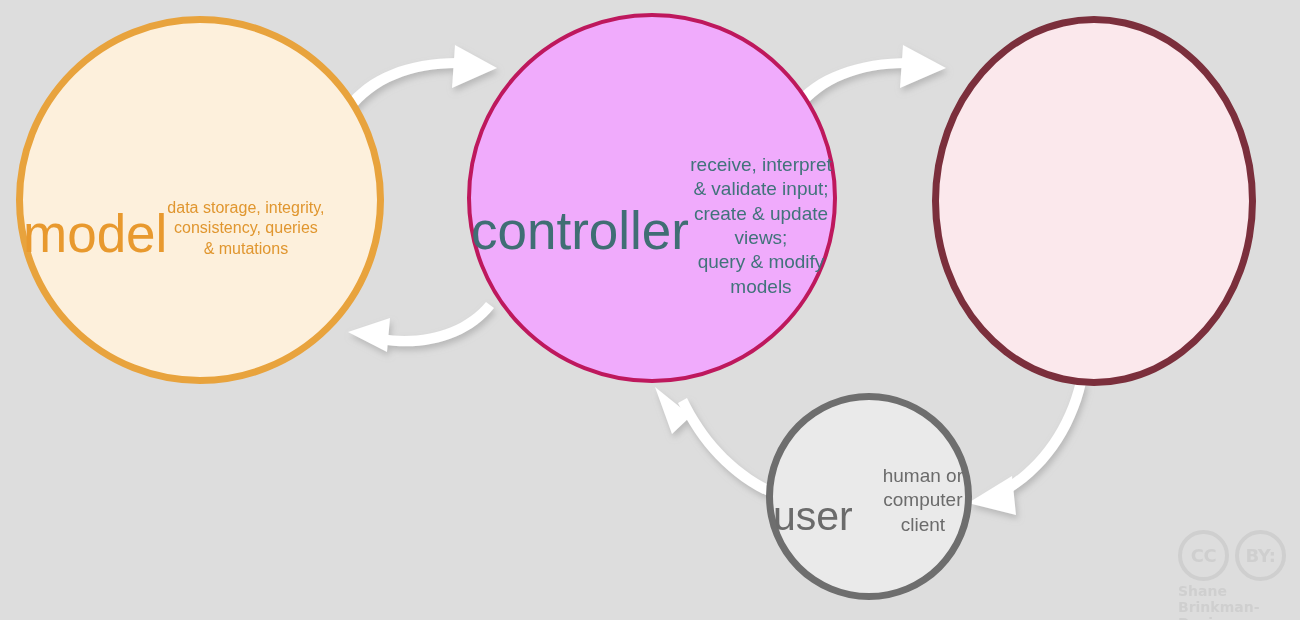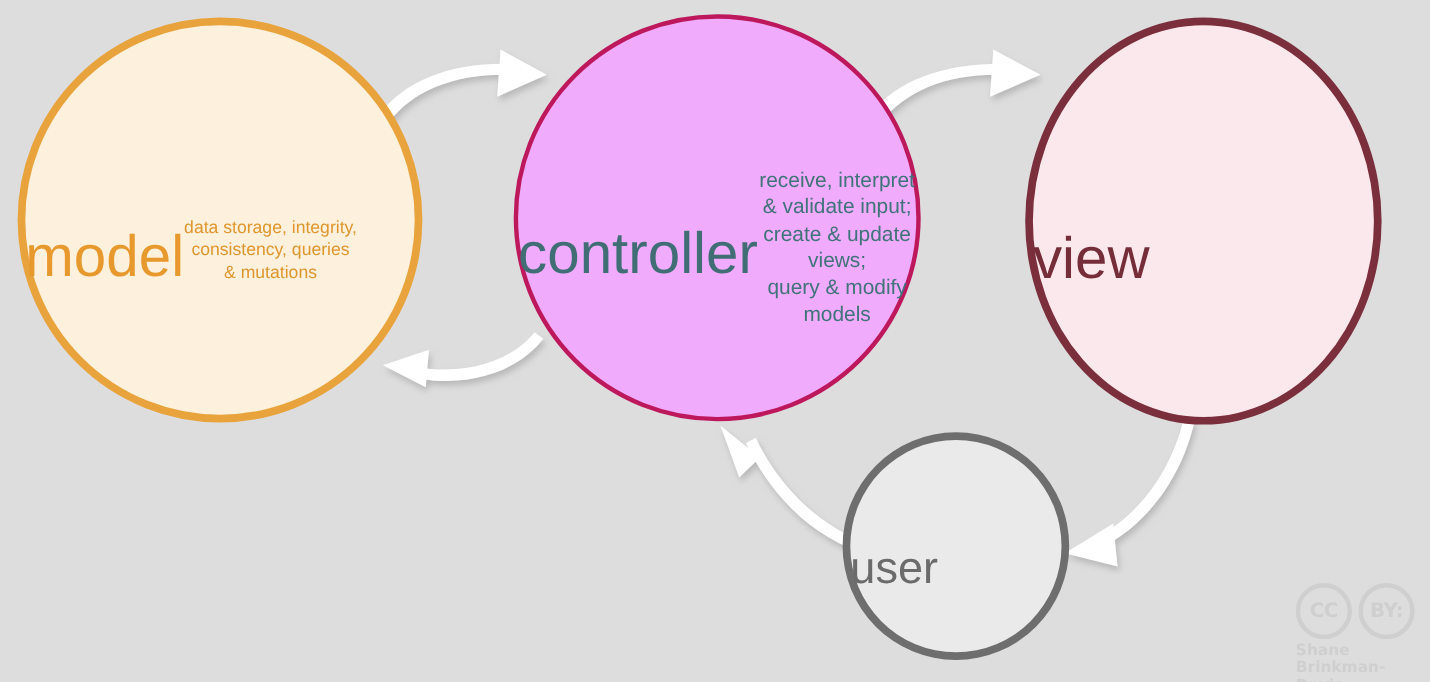--- a/index.html
+++ b/index.html
@@ -212,25 +212,26 @@
   </div>
 
   <div class="node" id="node-controller">
     <div class="node-title">controller</div>
     <div class="node-desc">receive, interpret &amp; validate input;
 create &amp; update views;
 query &amp; modify models</div>
   </div>
 
   <div class="node" id="node-view">
-    <div class="node-title">view</div>
   </div>
 
   <div class="node" id="node-user">
     <div class="node-title">user</div>
+    <div class="node-desc">human or
+computer client</div>
   </div>
 
   <div id="cc-badge">
     <div class="cc-marks">
       <div class="cc-circle">CC</div>
       <div class="cc-circle">BY:</div>
     </div>
     <div class="cc-author">Shane
 Brinkman-Davis</div>
   </div>

